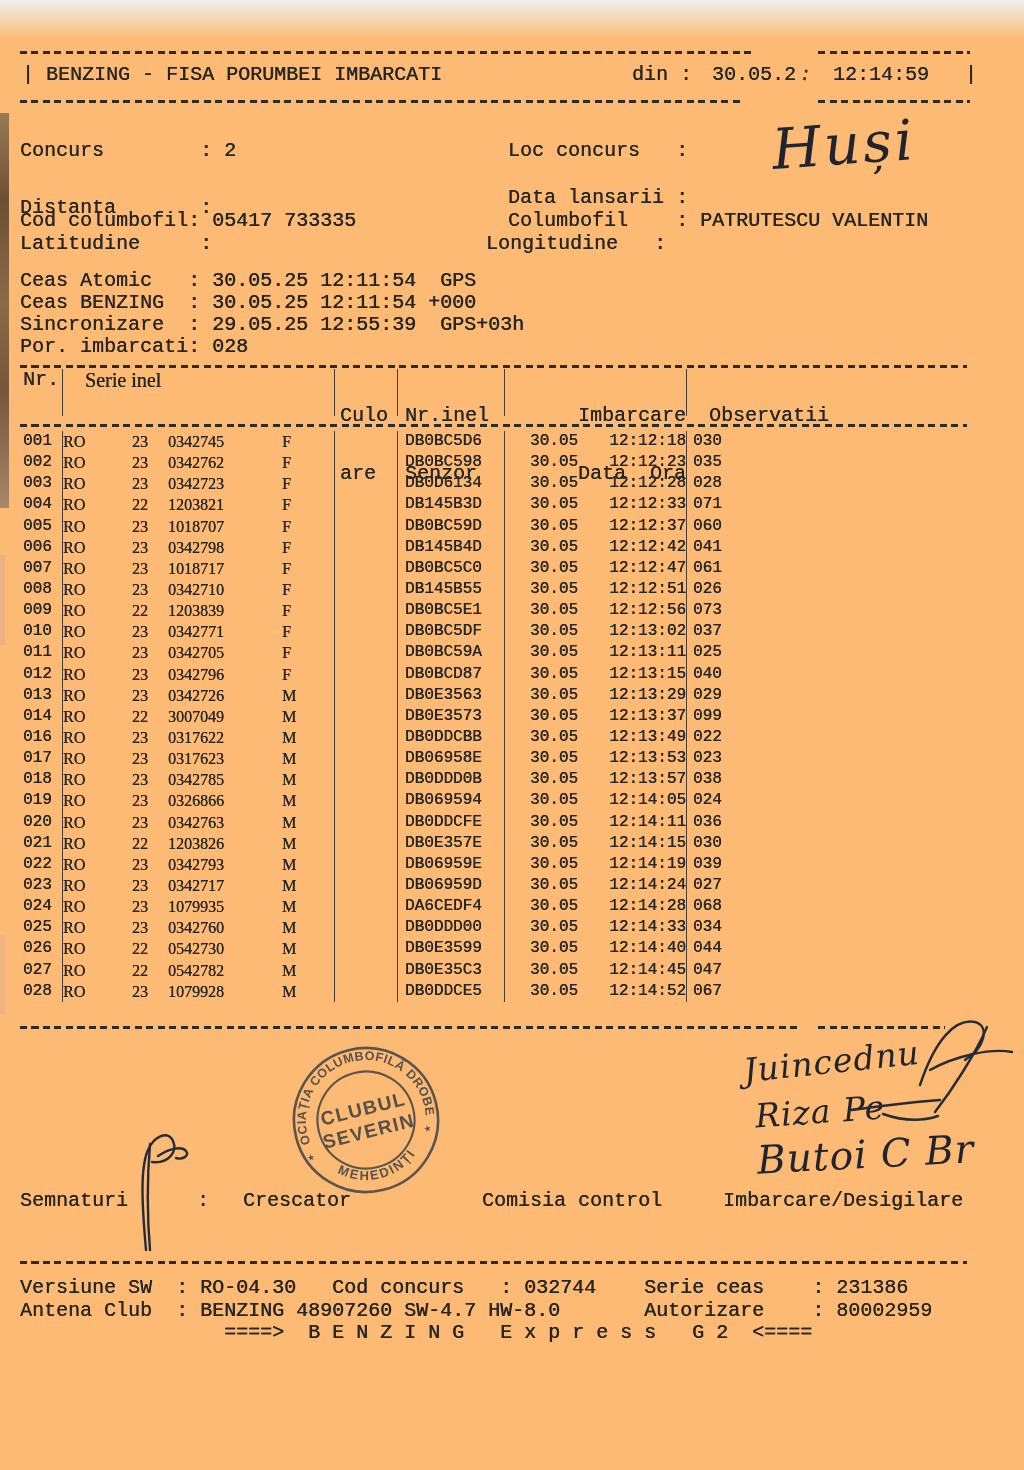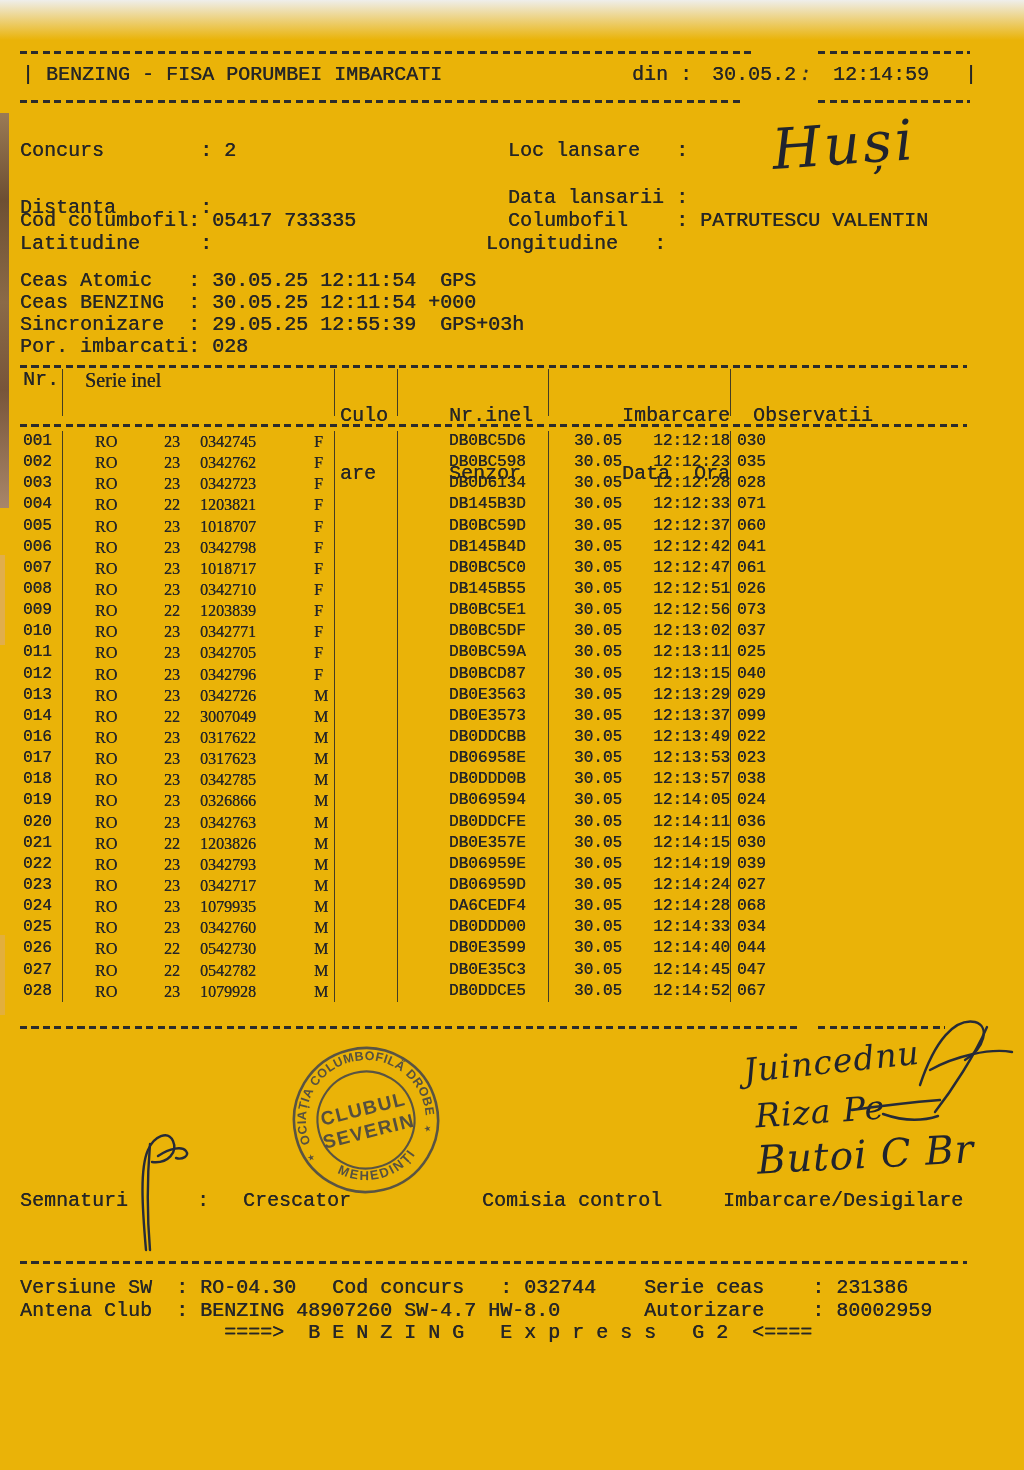--- a/index.html
+++ b/index.html
@@ -1,18 +1,18 @@
 <!DOCTYPE html>
 <html><head>
 <meta charset="utf-8">
 <style>
   html,body{margin:0;padding:0;background:#d8d8d4;}
   .page{
     position:relative;width:1024px;height:1470px;margin:0 auto;
-    background:#eab308;overflow:hidden;
+    background:#fdba74;overflow:hidden;
     font-family:"Liberation Mono","DejaVu Sans Mono",monospace;
   }
   .page::before{content:"";position:absolute;left:0;top:0;width:100%;height:40px;
     background:linear-gradient(180deg,#efeeeb,rgba(251,250,246,0));pointer-events:none;}
   .mono{
     position:absolute;font-family:"Liberation Mono","DejaVu Sans Mono",monospace;
     font-size:20px;line-height:22px;color:#262626;white-space:pre;
     text-shadow:0.35px 0 0 #2a2a2a;
   }
   .dash{position:absolute;height:2.6px;
@@ -24,24 +24,24 @@
   .fold-mark{position:absolute;color:rgba(45,45,45,.40);transform:rotate(12deg);}
 
   
   .tbl{position:absolute;left:20px;top:431px;width:960px;}
   .trow{display:flex;height:21.15px;line-height:21.15px;font-size:16px;color:#262626;
     text-shadow:0.35px 0 0 #2a2a2a;}
   .tcell{box-sizing:border-box;height:100%;white-space:pre;border-right:1.8px solid rgba(40,40,40,.85);}
   .c-nrw{width:43px;padding-left:3px;}
   .c-serw{width:272px;font-family:Liberation Serif, serif;}
   .c-culw{width:63px;}
-  .c-senw{width:107px;padding-left:7px;margin-left:44px;}
+  .c-senw{width:107px;padding-left:7px;}
   .c-timw{width:182px;text-align:right;}
   .c-obsw{width:100px;padding-left:6px;border-right:none;}
-  .c-ro{display:inline-block;margin-left:32px;width:24px;}
+  .c-ro{display:inline-block;width:24px;}
   .c-year{display:inline-block;margin-left:45px;width:24px;}
   .c-ring{display:inline-block;margin-left:12px;width:84px;}
   .c-sex{display:inline-block;margin-left:30px;width:14px;}
   .c-data{display:inline-block;margin-left:9px;width:60px;}
   .c-ora{display:inline-block;margin-left:12px;width:96px;}
 
   
   .thead{position:absolute;left:20px;top:369px;width:960px;display:flex;}
   .thead .tcell{height:47px;}
   .hline{display:block;height:22px;line-height:22px;font-size:20px;white-space:pre;
@@ -73,21 +73,21 @@
   <div class="dash" style="left:818px;top:51px;width:152px"></div>
   <div class="mono" style="left:22px;top:64px">| BENZING - FISA PORUMBEI IMBARCATI</div>
   <div class="mono" style="left:632px;top:64px">din :</div>
   <div class="mono" style="left:712px;top:64px">30.05.2</div>
   <div class="mono fold-mark" style="left:799px;top:64px">:</div>
   <div class="mono" style="left:833px;top:64px">12:14:59   |</div>
   <div class="dash" style="left:20px;top:100px;width:722px"></div>
   <div class="dash" style="left:818px;top:100px;width:152px"></div>
 
   <div class="mono" style="left:20px;top:140px">Concurs        : 2</div>
-  <div class="mono" style="left:508px;top:140px">Loc lansare   :</div>
+  <div class="mono" style="left:508px;top:140px">Loc concurs   :</div>
   <div class="mono" style="left:20px;top:197px">Distanta       :</div>
   <div class="mono" style="left:508px;top:187px">Data lansarii :</div>
   <div class="mono" style="left:20px;top:210px">Cod columbofil: 05417 733335</div>
   <div class="mono" style="left:508px;top:210px">Columbofil    : PATRUTESCU VALENTIN</div>
   <div class="mono" style="left:20px;top:233px">Latitudine     :</div>
   <div class="mono" style="left:486px;top:233px">Longitudine   :</div>
 
   <div class="mono" style="left:20px;top:270px">Ceas Atomic   : 30.05.25 12:11:54  GPS</div>
   <div class="mono" style="left:20px;top:292px">Ceas BENZING  : 30.05.25 12:11:54 +000</div>
   <div class="mono" style="left:20px;top:314px">Sincronizare  : 29.05.25 12:55:39  GPS+03h</div>

